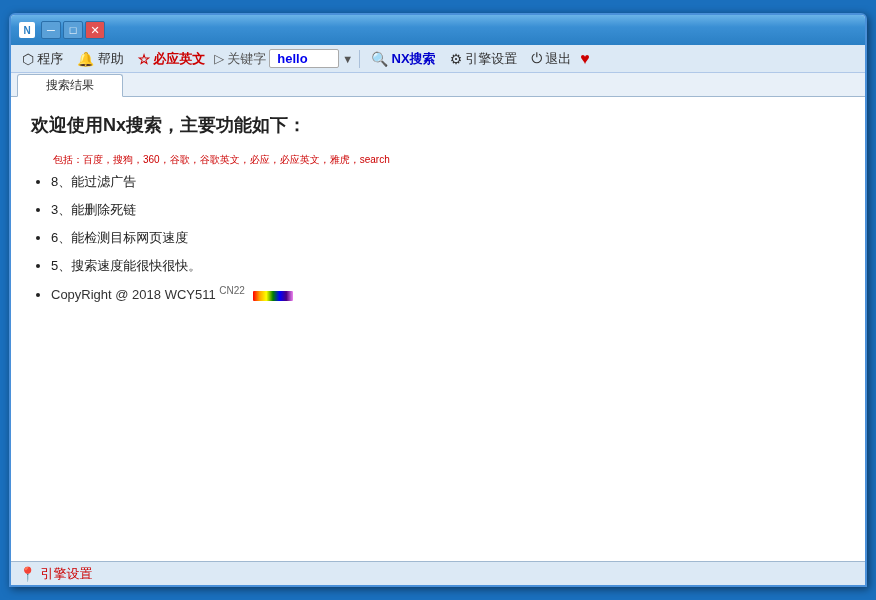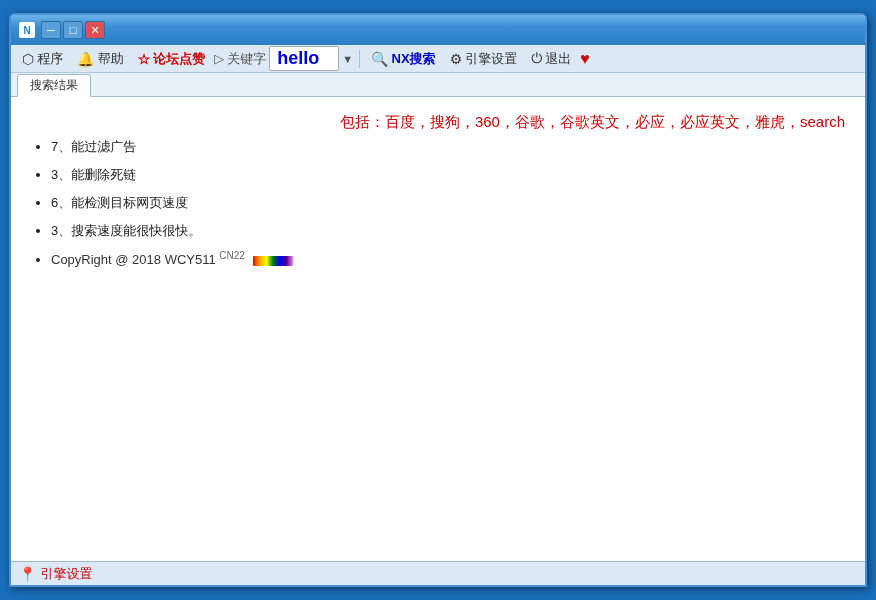--- a/index.html
+++ b/index.html
@@ -109,21 +109,21 @@
     }
     .keyword-label {
       color: #555;
       font-size: 13px;
       display: flex;
       align-items: center;
       gap: 2px;
     }
     .keyword-input {
       color: #0000ee;
-      font-size: 18px;
+      font-size: 13px;
       font-weight: bold;
       border: 1px solid #aaa;
       border-radius: 2px;
       padding: 1px 7px;
       background: white;
       width: 70px;
     }
     .keyword-dropdown {
       font-size: 11px;
       color: #555;
@@ -143,21 +143,21 @@
     .tab-bar {
       background: #e8f0f8;
       height: 24px;
       display: flex;
       align-items: flex-end;
       padding: 0 6px;
       border-bottom: 1px solid #a0b8d0;
       flex-shrink: 0;
     }
     .tab {
-      padding: 2px 12px;
+      padding: 2px 28px;
       background: white;
       border: 1px solid #a0b8d0;
       border-bottom: none;
       border-radius: 3px 3px 0 0;
       font-size: 12px;
       color: #333;
       cursor: pointer;
     }
     .tab.active {
       background: white;
@@ -198,25 +198,24 @@
       padding-left: 20px;
       font-size: 13px;
       line-height: 2;
       color: #222;
     }
     .feature-list li {
       margin-bottom: 2px;
     }
     .sub-text {
       color: #cc0000;
-      font-size: 15px;
+      font-size: 10px;
       margin-left: 2px;
       margin-bottom: 2px;
       padding-left: 20px;
-      text-align: right;
     }
     .copyright-text {
       color: #333;
       font-size: 13px;
       text-align: right;
     }
     .copyright-cn {
       font-size: 10px;
       color: #666;
       vertical-align: super;
@@ -265,21 +264,21 @@
     <div class="menu-item">
       <span class="icon">⬡</span>
       <span>程序</span>
     </div>
     <div class="menu-item">
       <span class="icon">🔔</span>
       <span>帮助</span>
     </div>
     <div class="menu-item highlight">
       <span class="icon">☆</span>
-      <span>论坛点赞</span>
+      <span>必应英文</span>
     </div>
     <div class="keyword-area">
       <span class="keyword-label">▷</span>
       <span class="keyword-label">关键字</span>
       <input class="keyword-input" type="text" value="hello" style="">
       <span class="keyword-dropdown">▼</span>
     </div>
     <div class="menu-divider"></div>
     <div class="menu-item blue-text">
       <span class="icon">🔍</span>
@@ -297,33 +296,34 @@
   </div>
 
   <div class="tab-bar">
     <div class="tab active">
       <span>搜索结果</span>
     </div>
   </div>
 
   <div class="content-wrapper">
     <div class="content-area">
+      <div class="main-title">欢迎使用Nx搜索，主要功能如下：</div>
       <div class="sub-text">包括：百度，搜狗，360，谷歌，谷歌英文，必应，必应英文，雅虎，search</div>
       <ul class="feature-list">
         <li>
-          <span>7、能过滤广告</span>
+          <span>8、能过滤广告</span>
         </li>
         <li>
           <span>3、能删除死链</span>
         </li>
         <li>
           <span>6、能检测目标网页速度</span>
         </li>
         <li>
-          <span>3、搜索速度能很快很快。</span>
+          <span>5、搜索速度能很快很快。</span>
         </li>
         <li>
           <span class="copyright-text">
             <span>CopyRight @ 2018 WCY511</span>
             <span class="copyright-cn">CN22</span>
             <span class="rainbow-bar"></span>
           </span>
         </li>
       </ul>
     </div>

